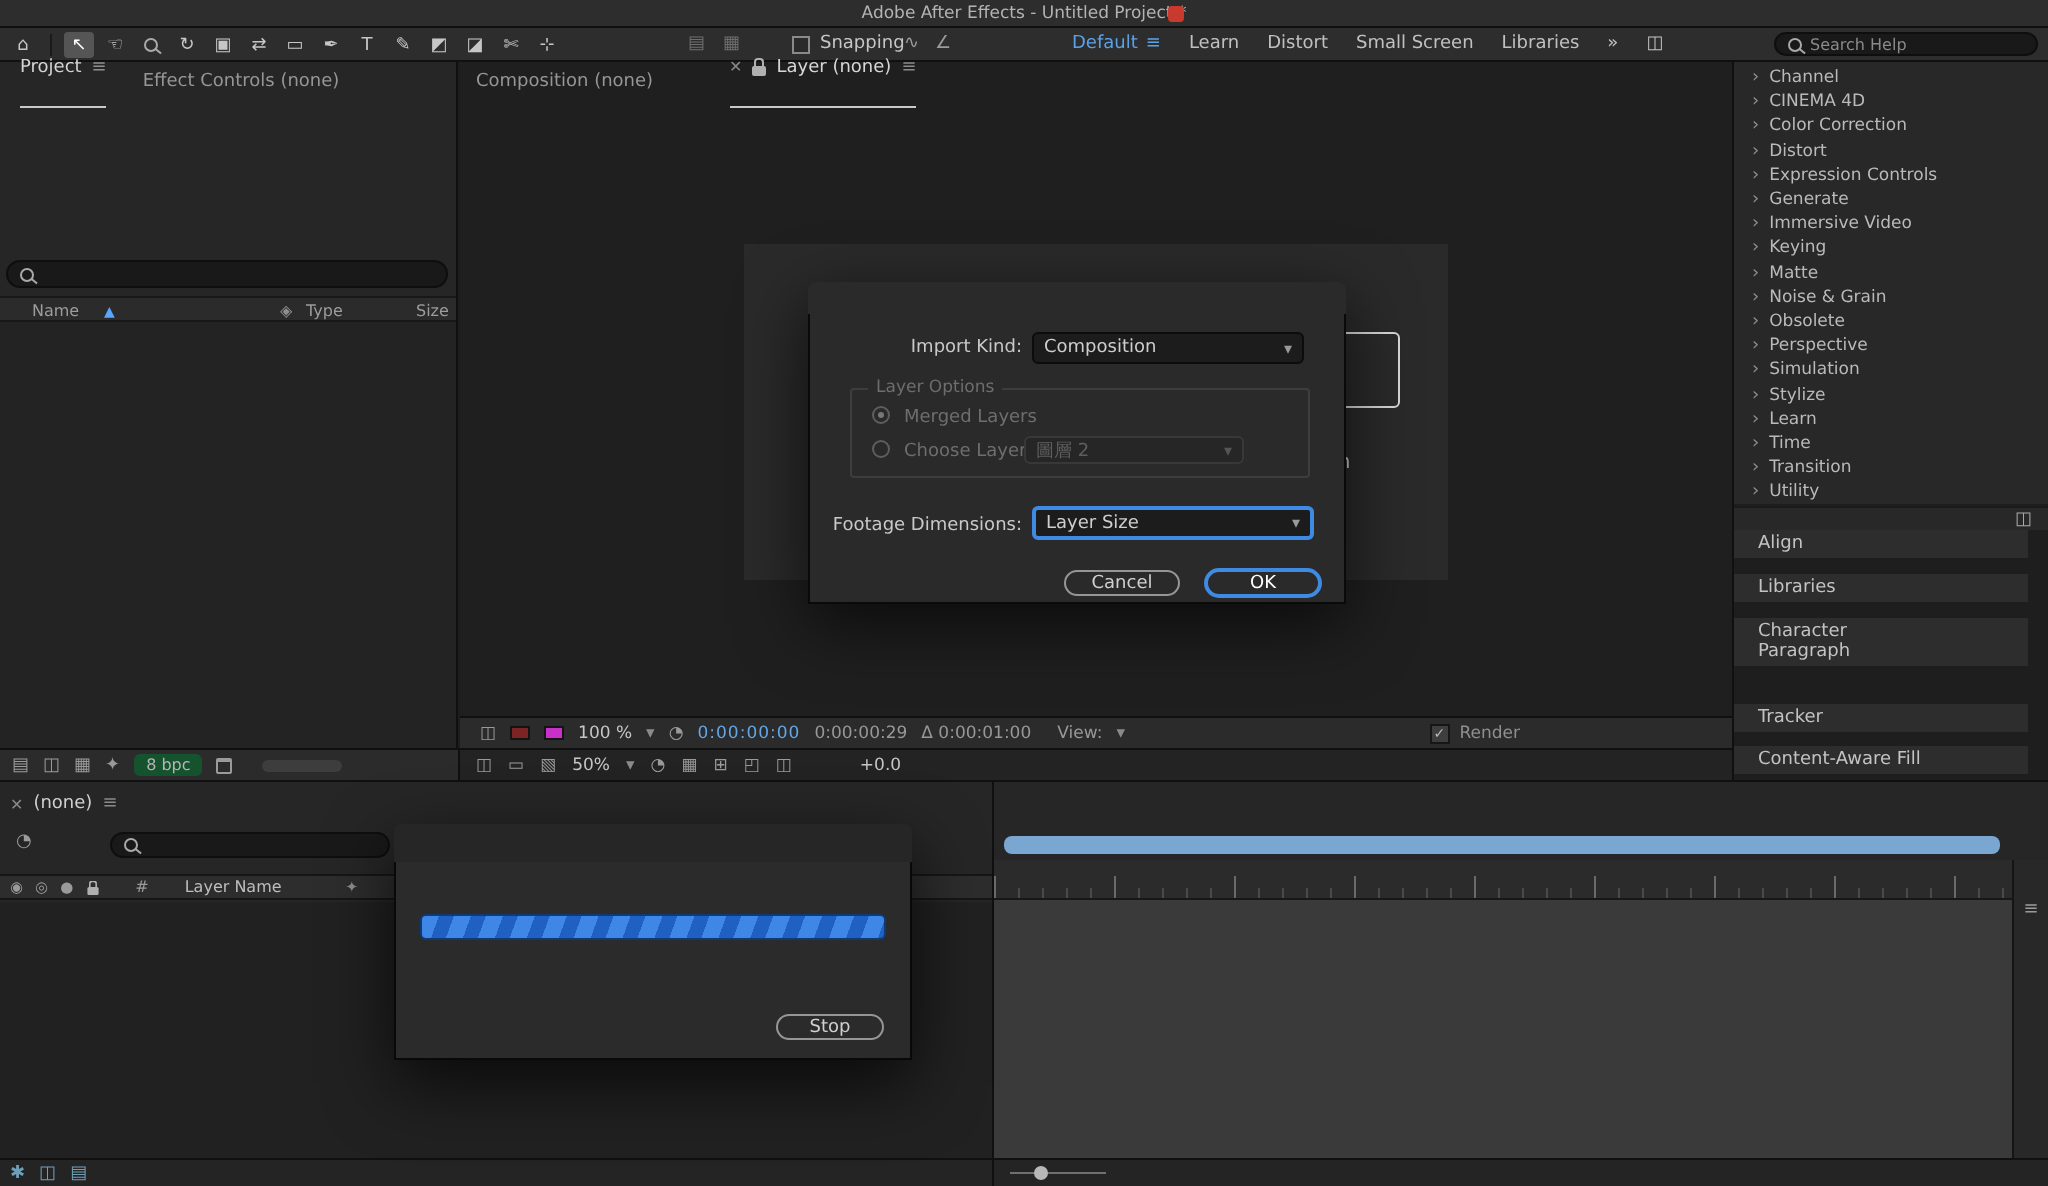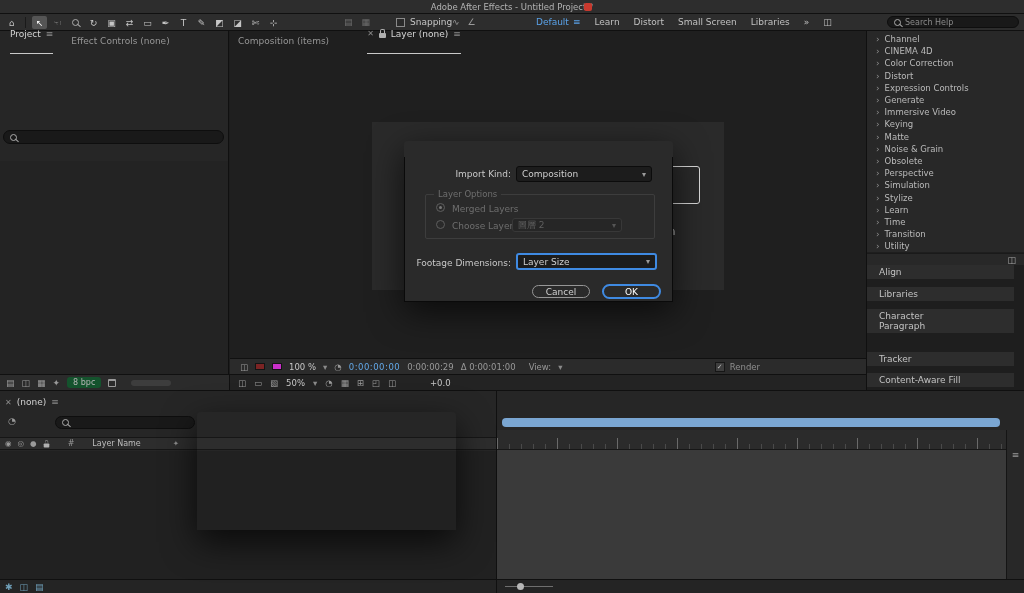--- a/index.html
+++ b/index.html
@@ -152,37 +152,44 @@
       <span class="flex tab-active" style="gap:5px">
         <span style="color:#d4d4d4">Project</span>
         <span style="color:#8f8f8f">≡</span>
       </span>
       <span style="color:#969696">Effect Controls (none)</span>
     </div>
     <div class="field" style="position:absolute;left:3px;top:99px;width:221px;height:14px">
       <span class="mag"></span>
       <input style="">
     </div>
+    <div class="colhdr">
+      <span style="position:absolute;left:16px;top:2px">Name</span>
+      <span style="position:absolute;left:52px;top:3px;color:#58a6ff;font-size:7px">▲</span>
+      <span style="position:absolute;left:140px;top:2px;color:#8f8f8f">◈</span>
+      <span style="position:absolute;left:153px;top:2px">Type</span>
+      <span style="position:absolute;left:208px;top:2px">Size</span>
+    </div>
     <span style="position:absolute;right:4px;top:137px;color:#8f8f8f;font-size:8px">☻</span>
     <div class="rows"></div>
   </div>
 
   <div id="left-footer">
     <span>▤</span>
     <span>◫</span>
     <span>▦</span>
     <span>✦</span>
     <span class="bpc">8 bpc</span>
     <span class="trash"></span>
     <span class="scrollpill"></span>
   </div>
 
   <div id="viewer">
     <div class="tabs flex" style="gap:38px;padding-left:8px">
-      <span style="color:#969696">Composition (items)</span>
+      <span style="color:#969696">Composition (none)</span>
       <span class="flex tab-active" style="gap:5px">
         <span style="color:#8a8a8a;font-size:8px">✕</span>
         <span class="lock"></span>
         <span style="color:#d6d6d6">Layer (none)</span>
         <span style="color:#8a8a8a">≡</span>
       </span>
     </div>
     <div id="ghost">
       <div class="whitebox"></div>
       <span style="position:absolute;left:288px;top:104px">ion</span>
@@ -371,15 +378,19 @@
       <div class="dd focus" style="left:111px;top:96px;width:141px;height:17px">
         <span>Layer Size</span>
         <span class="chev">▾</span>
       </div>
       <div class="pill" style="left:127px;top:128px;width:58px;height:13px">Cancel</div>
       <div class="pill primary" style="left:197px;top:127px;width:59px;height:15px">OK</div>
     </div>
   </div>
 
   <div id="progress-dialog">
+    <div class="pg-body">
+      <div class="pg-bar"></div>
+      <div class="pill" style="right:13px;bottom:9px;width:54px;height:13px">Stop</div>
+    </div>
   </div>
 
 </div>
 
 </body></html>

